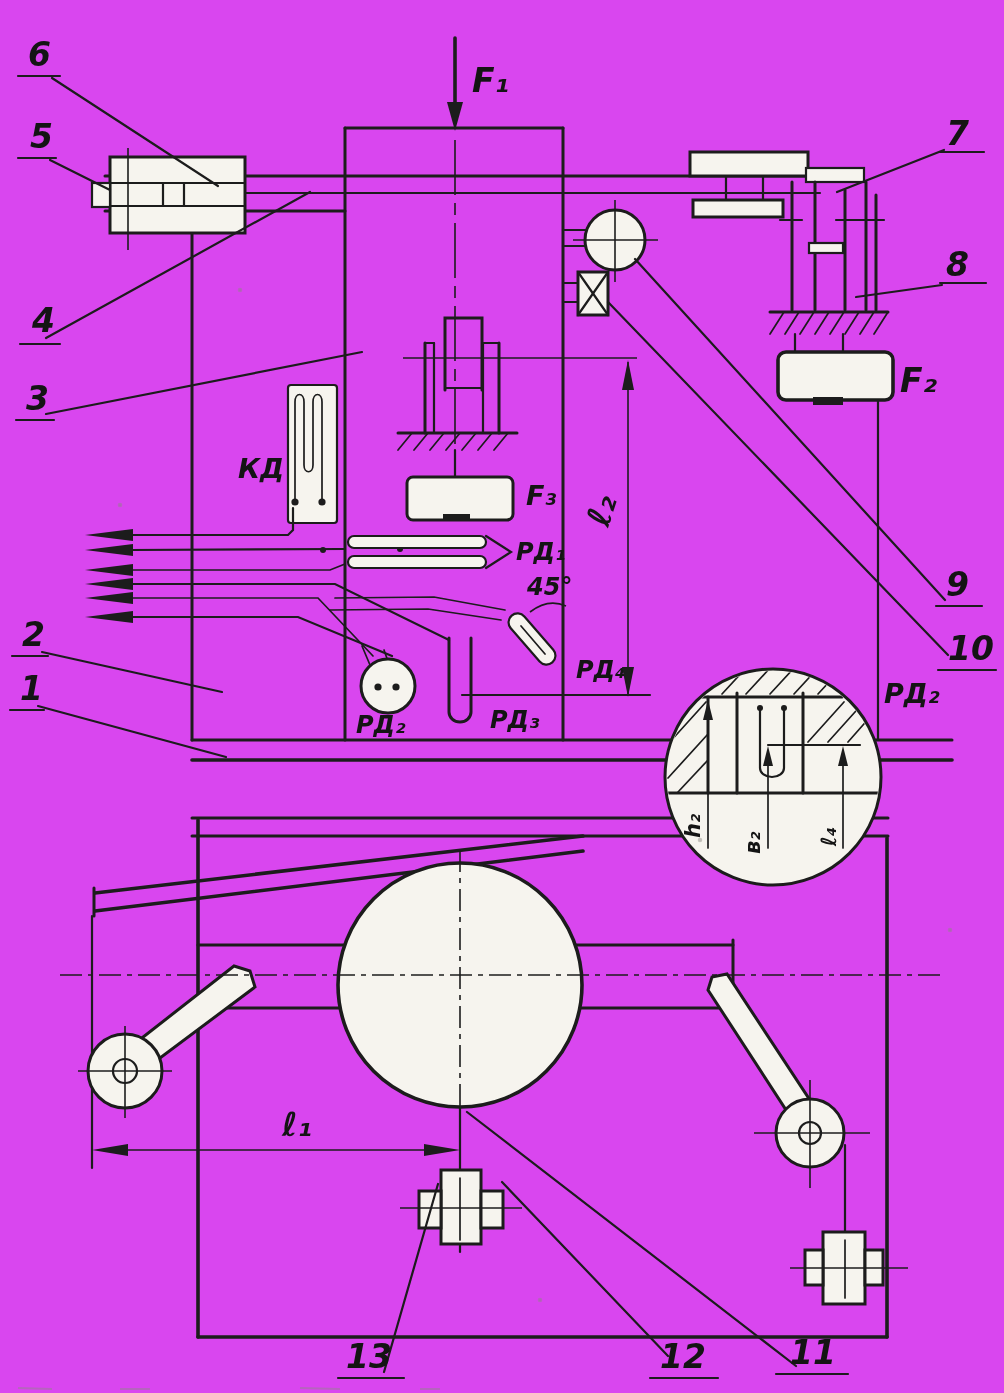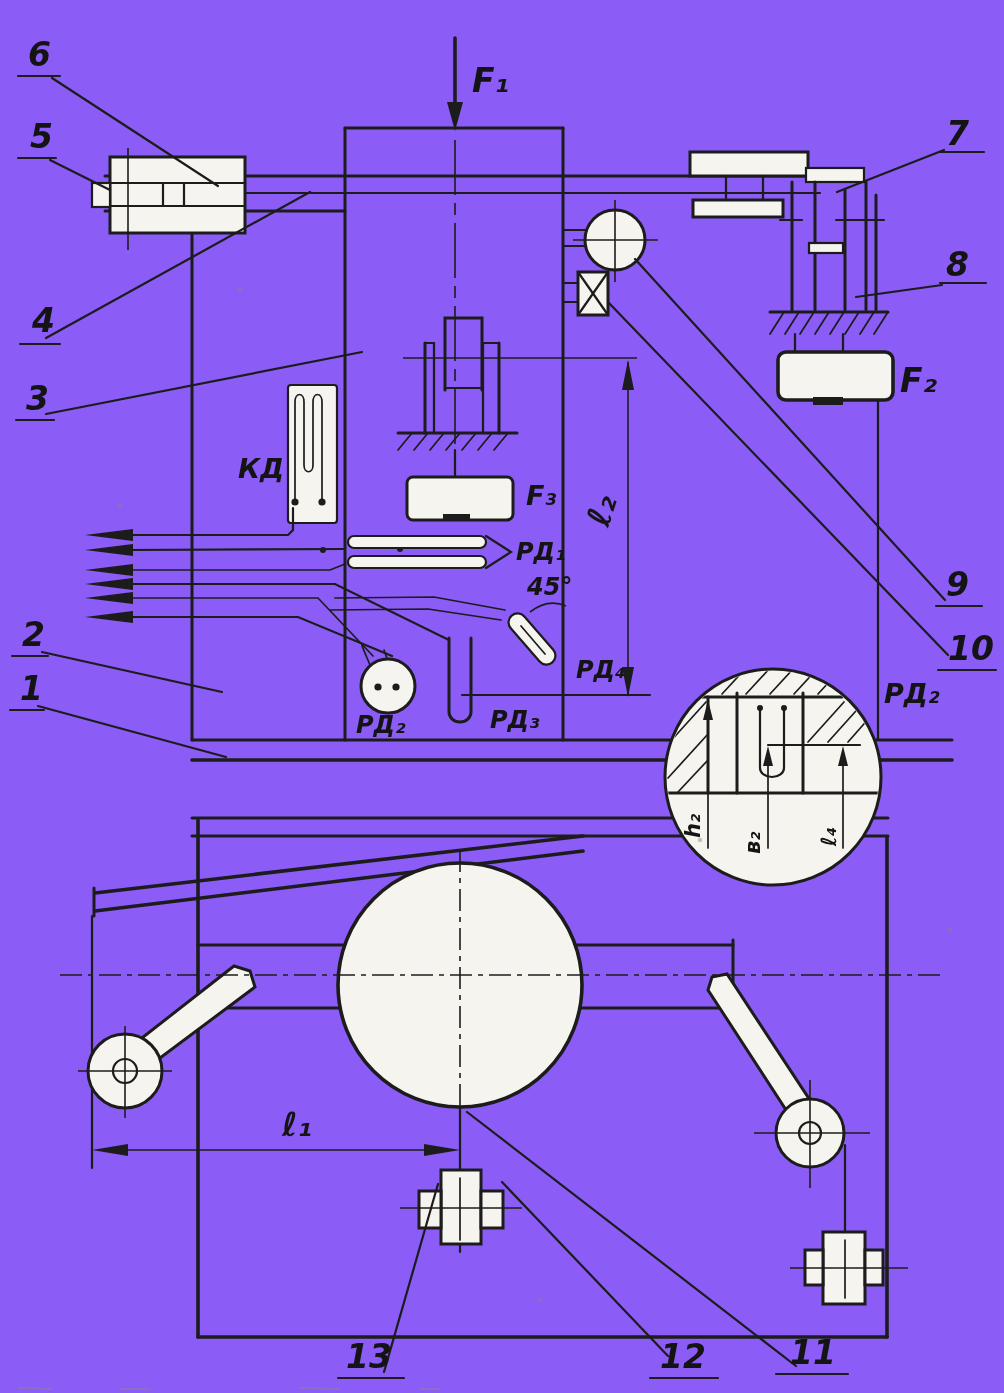--- a/index.html
+++ b/index.html
@@ -1,16 +1,16 @@
 <!DOCTYPE html>
 <html><head>
 <meta charset="utf-8">
 <style>
   html,body{margin:0;padding:0;background:#e9e7e1;}
-  .page{width:1004px;height:1393px;background:#8b5cf6;position:relative;margin:0 auto;
+  .page{width:1004px;height:1393px;background:#d946ef;position:relative;margin:0 auto;
         font-family:"DejaVu Sans", sans-serif;}
   svg{display:block}
   .ln{stroke:#1c1c1c;fill:none;stroke-linecap:round}
   .s4{stroke-width:3.6}
   .s3{stroke-width:3.0}
   .s2{stroke-width:2.2}
   .s1{stroke-width:1.7}
   .fw{fill:#f6f4ee}
   .fk{fill:#1c1c1c;stroke:none}
   .cl{stroke:#1c1c1c;stroke-width:1.6;fill:none}

